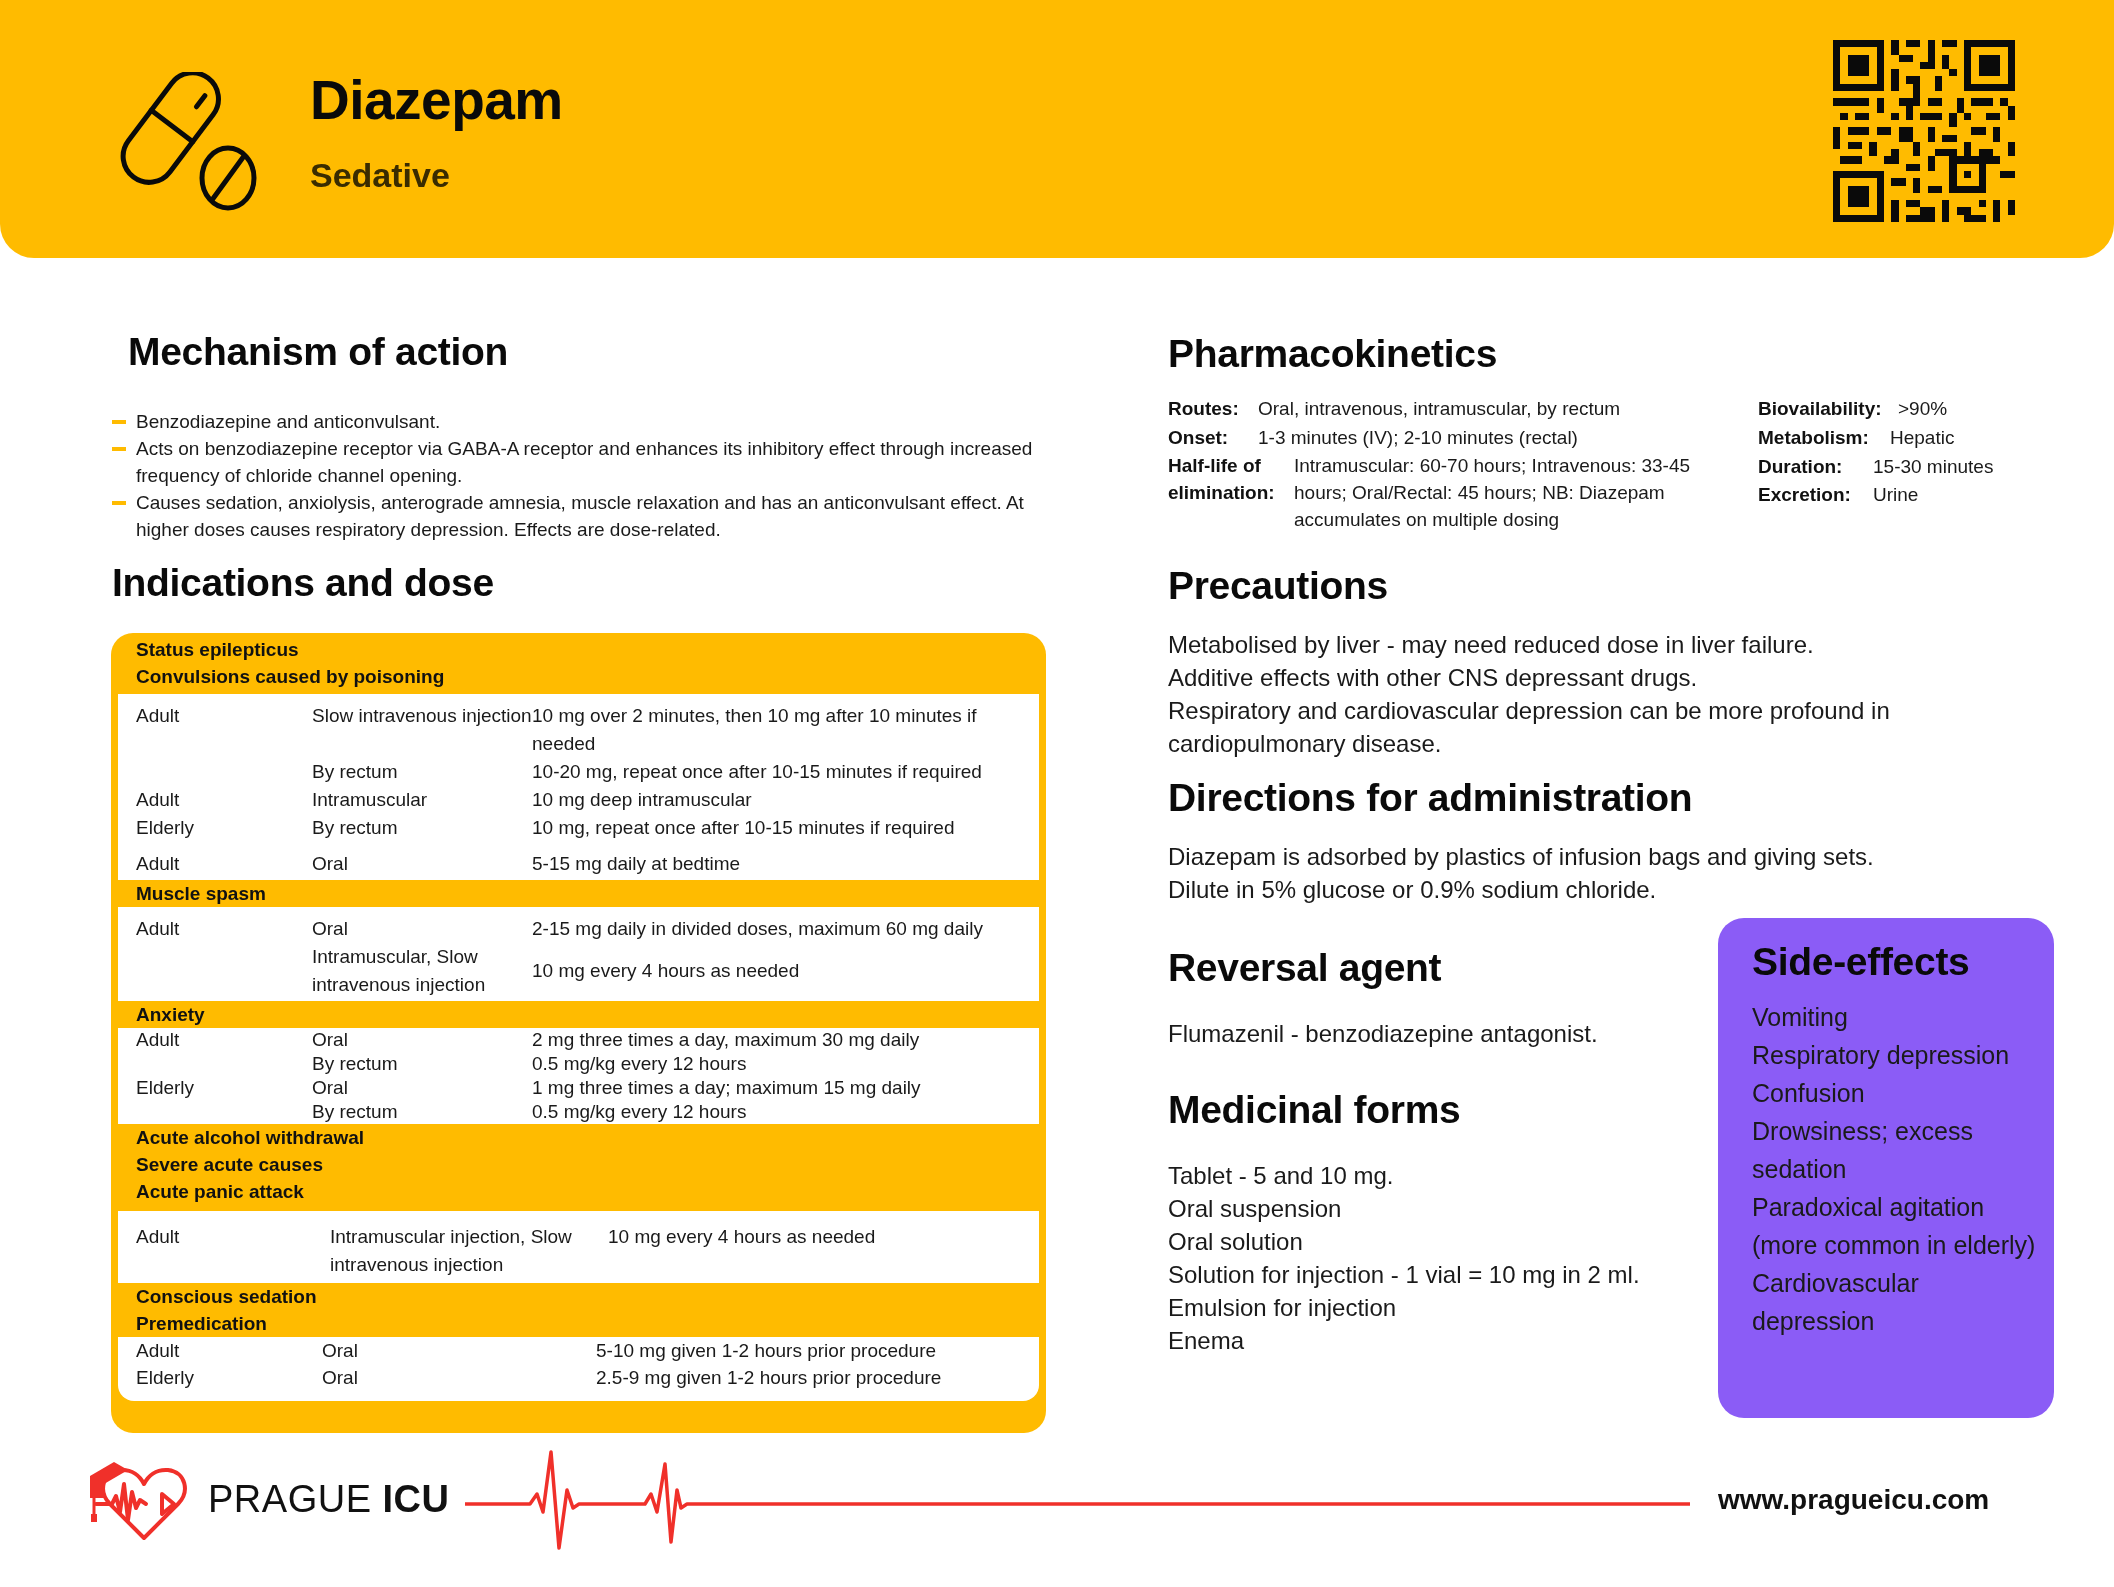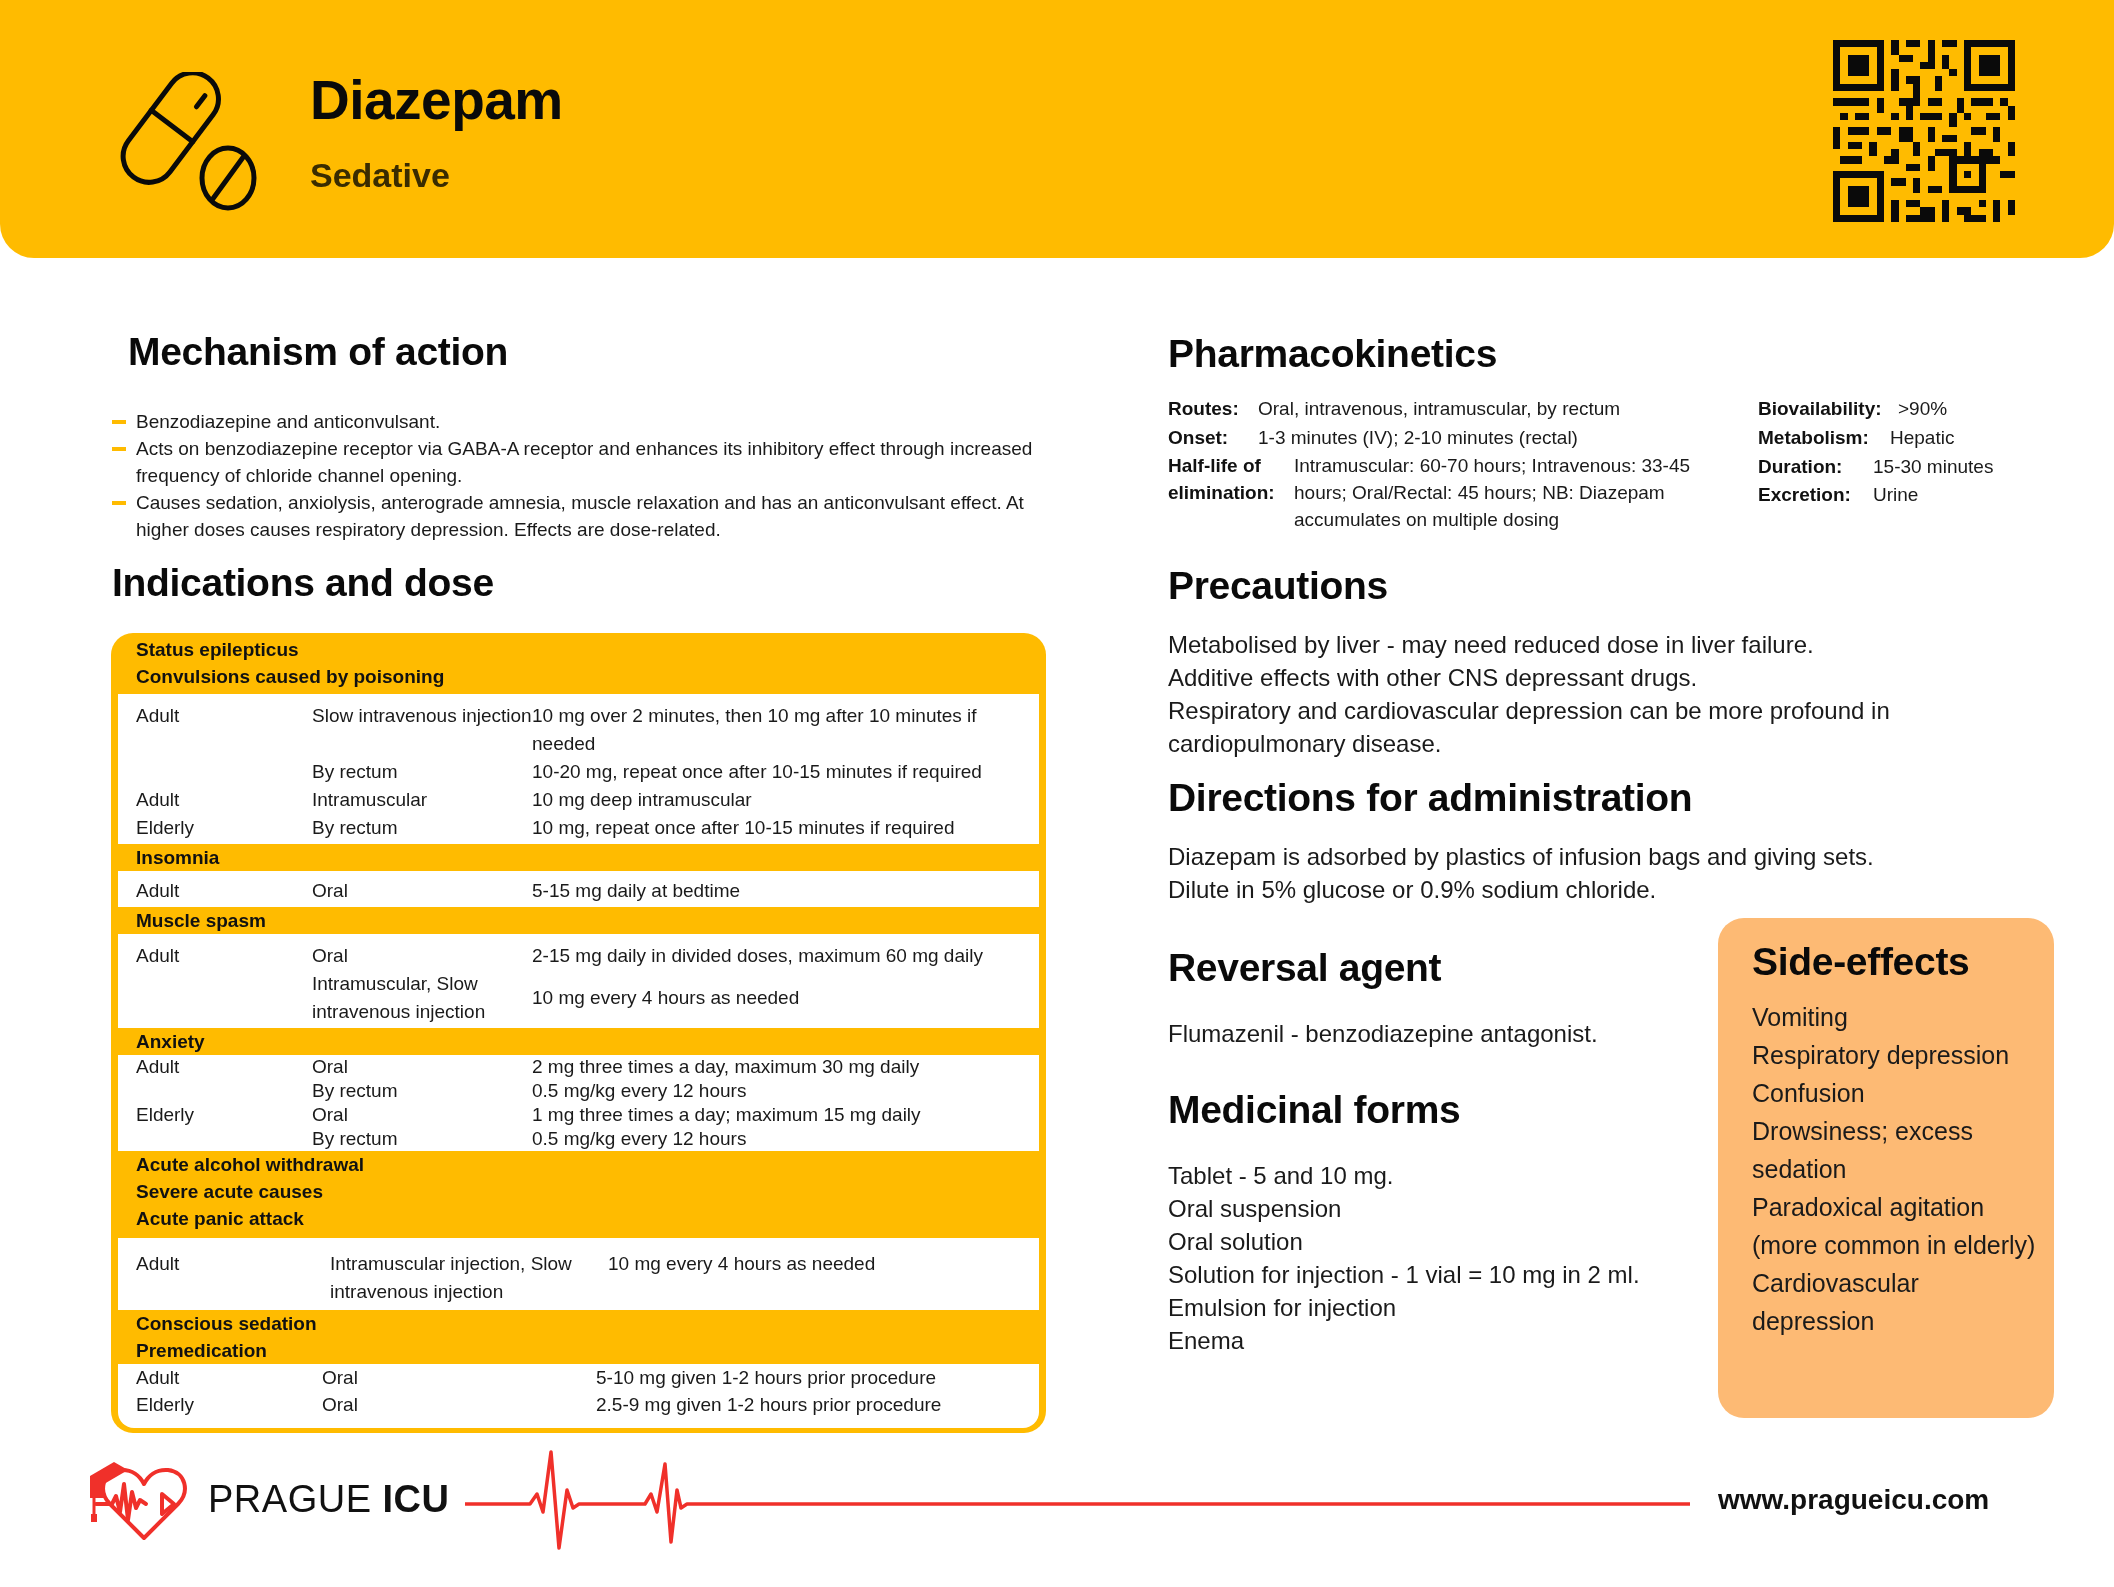--- a/index.html
+++ b/index.html
@@ -32,21 +32,21 @@
   .ind-rows.tight { line-height: 24px; padding-top: 0; padding-bottom: 0; }
   .ind-rows.wide .c1 { width: 178px; } .ind-rows.wide .c2 { width: 278px; margin-left: 16px; }
   .ind-rows.wide2 .c1 { width: 186px; } .ind-rows.wide2 .c2 { width: 274px; }
   .ind-rows.last { border-radius: 0 0 16px 16px; }
 
   
   .pk { position: absolute; left: 1168px; top: 394px; width: 890px; font-size: 19px; line-height: 29px; color: #1a1a1a; }
   .pk .row { position: absolute; display: flex; white-space: nowrap; }
   .pk b { font-weight: 700; color: #111; }
 
-  .side-box { position: absolute; left: 1718px; top: 918px; width: 336px; height: 500px; background: #fdba74; border-radius: 26px; }
+  .side-box { position: absolute; left: 1718px; top: 918px; width: 336px; height: 500px; background: #8b5cf6; border-radius: 26px; }
   .side-box .h2 { left: 34px; top: 22px; }
   .side-list { position: absolute; left: 34px; top: 80px; width: 290px; font-size: 25px; line-height: 38px; color: #1a1a1a; list-style: none; }
 
   .footer-logo { position: absolute; left: 88px; top: 1458px; width: 112px; height: 84px; }
   .footer-brand { position: absolute; left: 208px; top: 1478px; font-size: 38px; color: #111; letter-spacing: 0.5px; white-space: nowrap; }
   .footer-brand .thin { font-weight: 400; }
   .footer-brand .bold { font-weight: 700; }
   .ecg { position: absolute; left: 465px; top: 1450px; width: 1225px; height: 110px; }
   .footer-url { position: absolute; left: 1718px; top: 1484px; font-size: 28px; font-weight: 700; color: #111; }
 </style>
@@ -176,23 +176,20 @@
       </div>
       <div class="ind-row">
         <span class="c1">Elderly</span>
         <span class="c2">By rectum</span>
         <span class="c3">10 mg, repeat once after 10-15 minutes if required</span>
       </div>
     </div>
   </div>
 
   <div class="ind-group">
-    <div class="ind-head" style="padding:0 0 0 18px;">
-      <div>Insomnia</div>
-    </div>
     <div class="ind-rows" style="padding-top:6px; padding-bottom:2px;">
       <div class="ind-row">
         <span class="c1">Adult</span>
         <span class="c2">Oral</span>
         <span class="c3">5-15 mg daily at bedtime</span>
       </div>
     </div>
   </div>
 
   <div class="ind-group">

